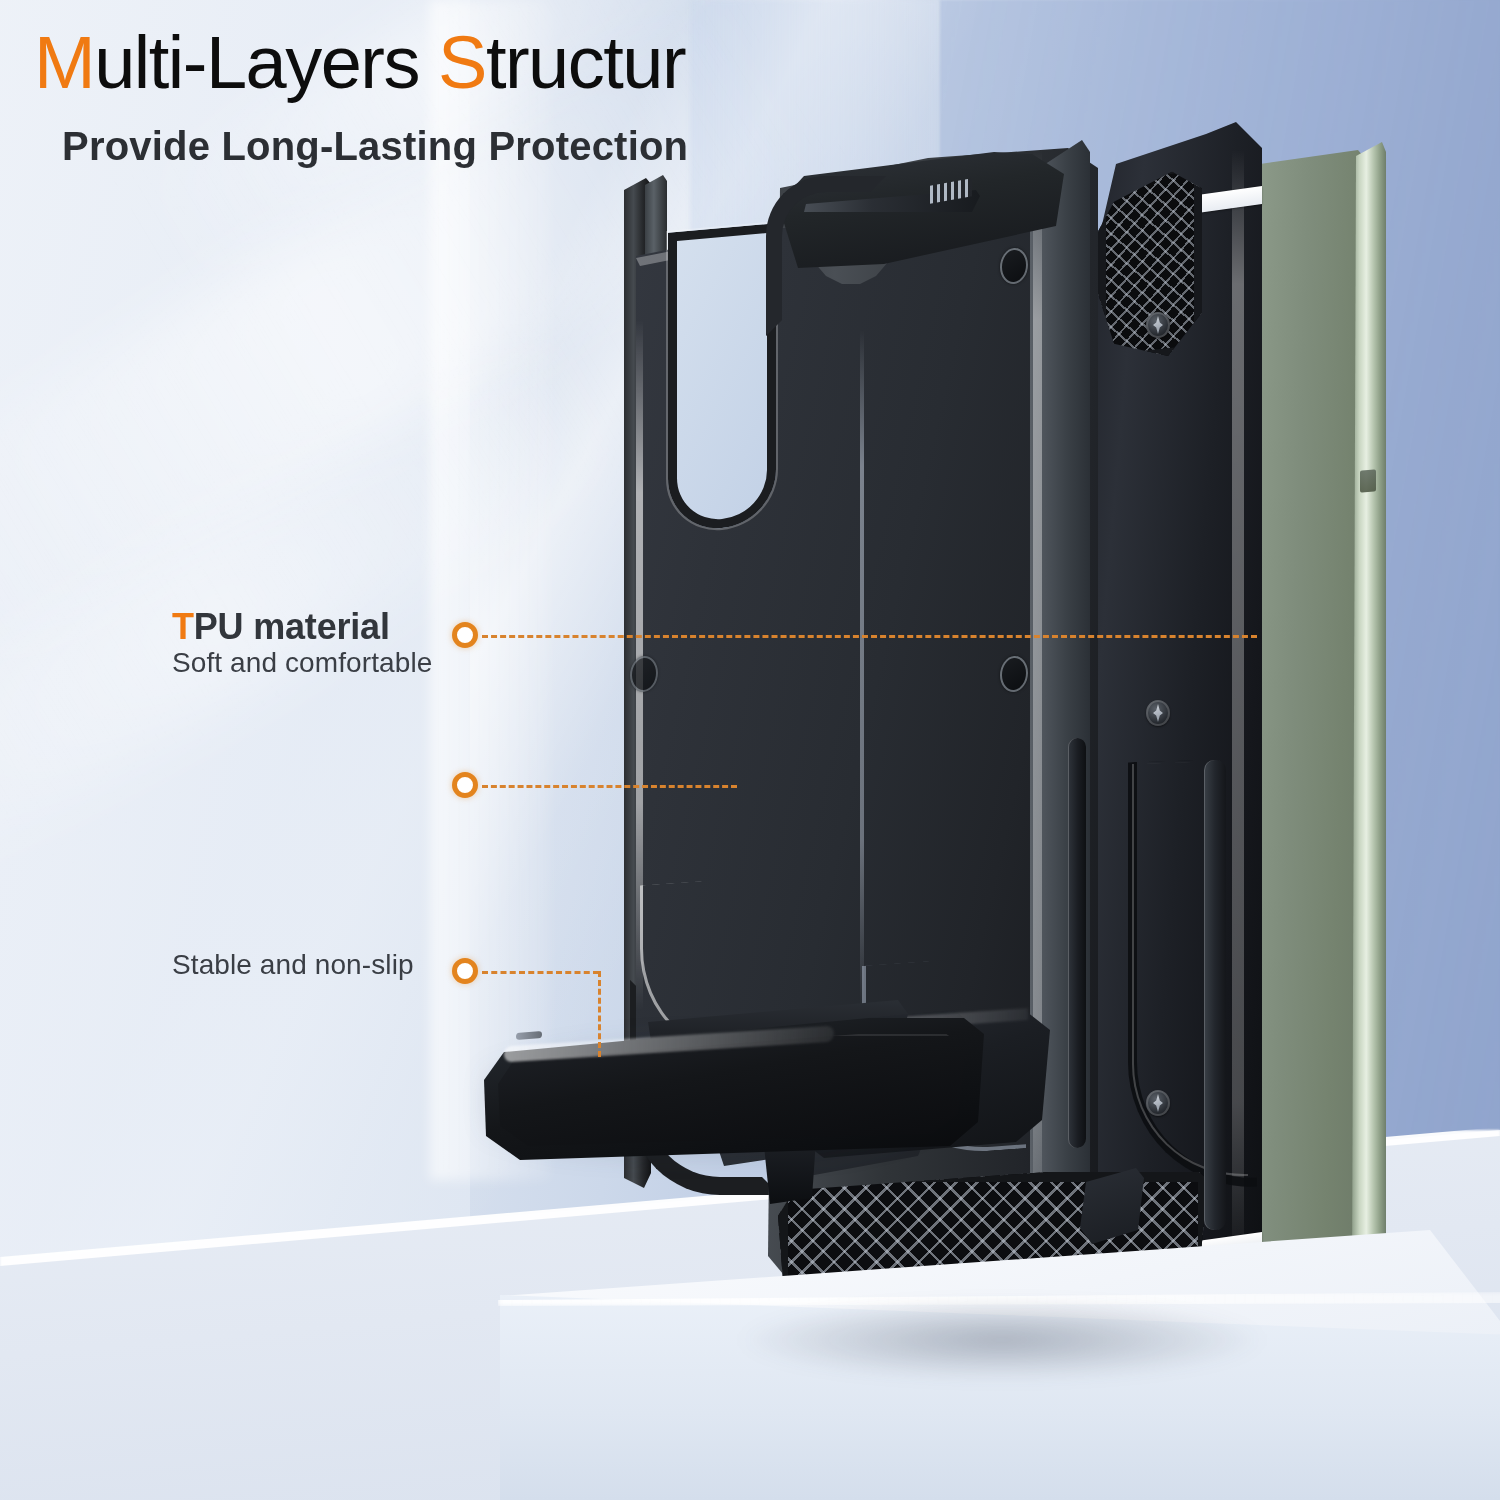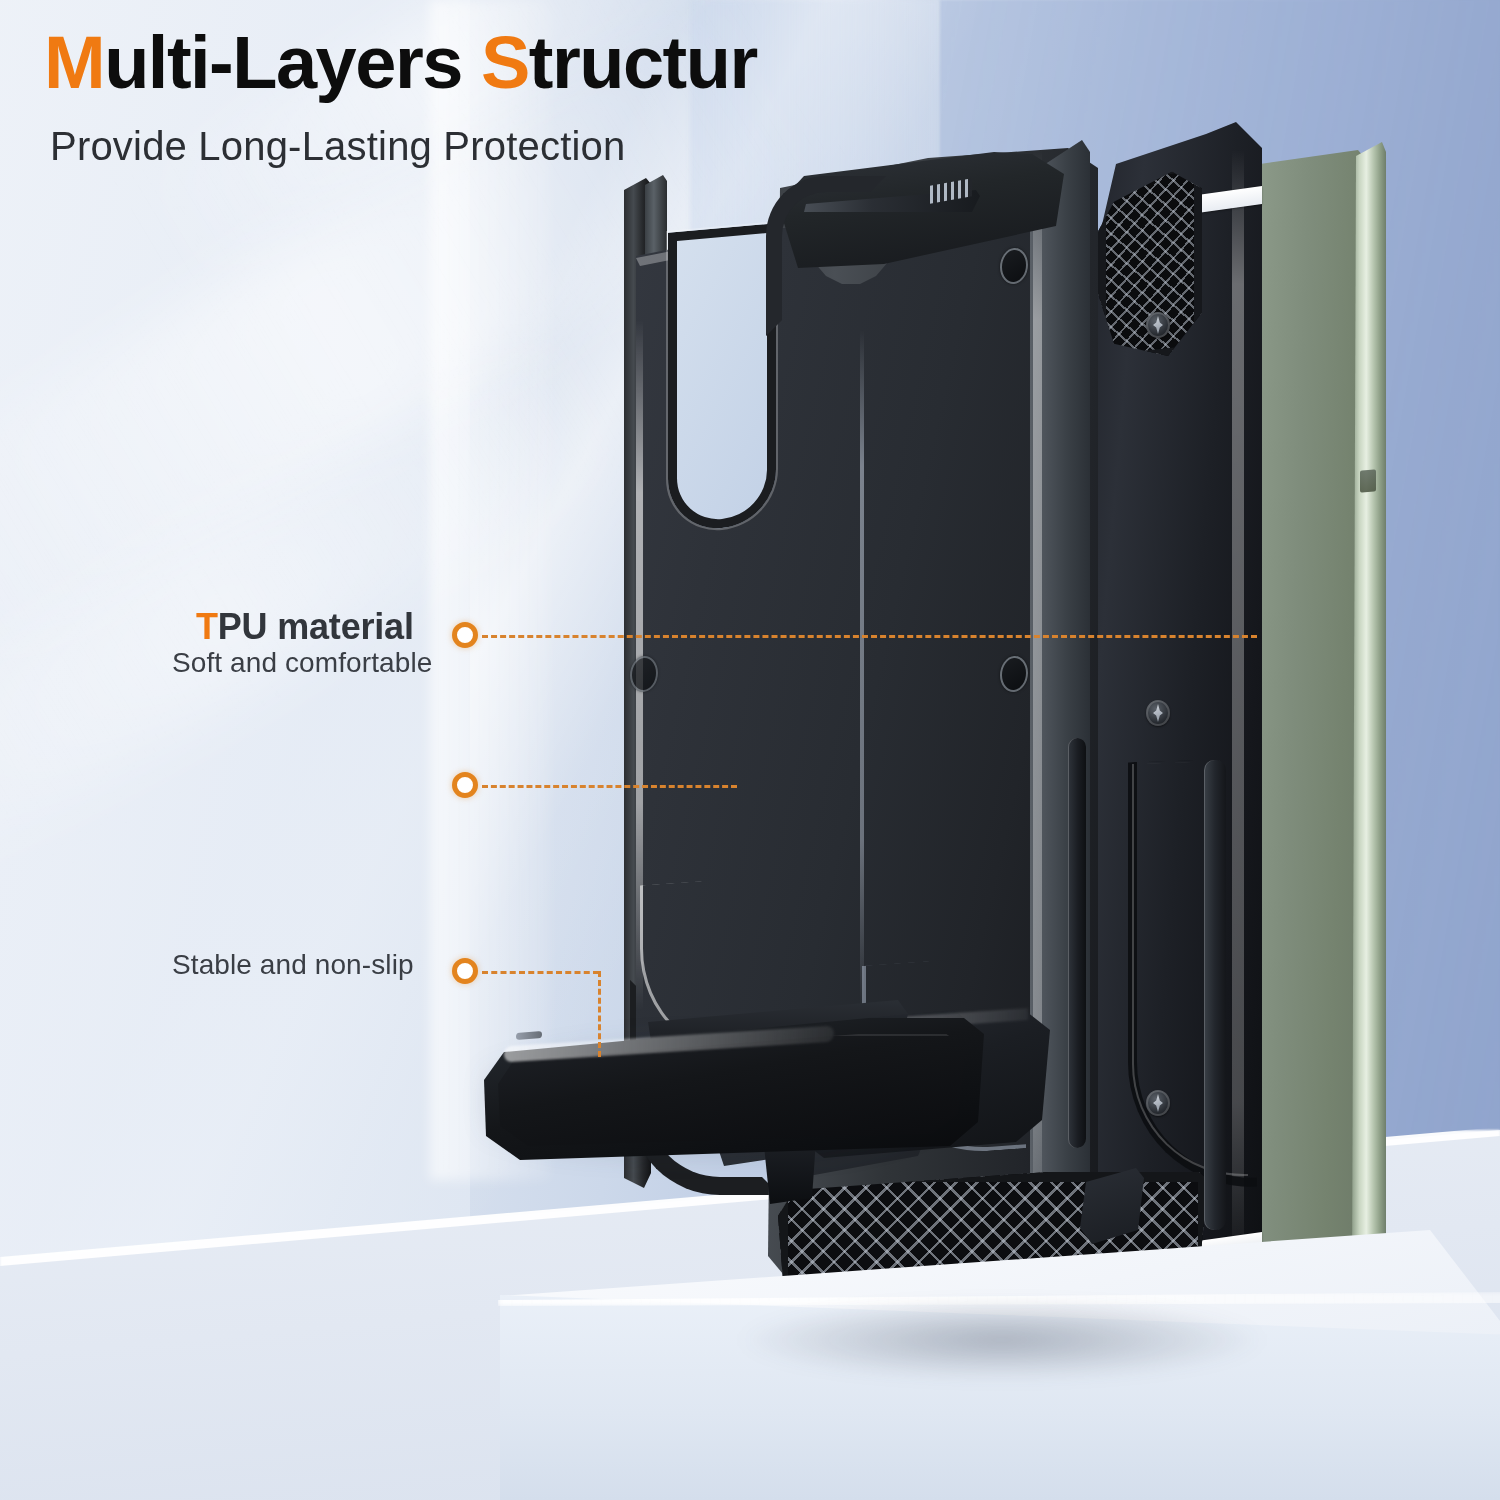--- a/index.html
+++ b/index.html
@@ -53,30 +53,30 @@
     clip-path:polygon(60px 66px, 990px 0px, 1070px 104px, 150px 170px);}
   .pedFace{left:440px;top:1295px;width:1070px;height:205px;
     background:linear-gradient(180deg,#eaf0f8 0%,#dfe7f2 58%,#d4deec 100%);
     clip-path:polygon(60px 0px, 1070px 40px, 1070px 205px, 60px 205px);}
   .pedHi{left:498px;top:1292px;width:1010px;height:14px;
     background:linear-gradient(90deg,rgba(255,255,255,.95),rgba(255,255,255,.55));
     filter:blur(2px);
     clip-path:polygon(0 8px, 1010px 0px, 1010px 11px, 0 14px);}
 
   
-  .title{position:absolute;left:44px;top:26px;font-size:74px;font-weight:bold;
+  .title{position:absolute;left:34px;top:26px;font-size:74px;font-weight:normal;
     letter-spacing:-1.5px;color:#0d0d0d;white-space:nowrap;line-height:1;}
   .title .hl{color:#F07A12;}
-  .subtitle{position:absolute;left:50px;top:126px;font-size:40px;font-weight:400;
+  .subtitle{position:absolute;left:62px;top:126px;font-size:40px;font-weight:700;
     color:#2c2f34;white-space:nowrap;line-height:1;letter-spacing:.2px;}
 
   
   .callout{position:absolute;}
   .callout .ch{font-size:36px;font-weight:bold;color:#32363c;white-space:nowrap;
-    line-height:1.06;letter-spacing:-.2px;margin-left:24px;}
+    line-height:1.06;letter-spacing:-.2px;}
   .callout .ch .hl{color:#F07A12;}
   .callout .cs{font-size:28px;font-weight:400;color:#3a3e45;white-space:nowrap;
     line-height:1.22;letter-spacing:.1px;}
   .c1{left:172px;top:608px;}
   .c2{left:172px;top:758px;}
   .c3{left:172px;top:948px;}
 
   .dot{position:absolute;width:26px;height:26px;border-radius:50%;
     border:5px solid #E3841E;background:#ffffff;box-sizing:border-box;
     box-shadow:0 0 6px rgba(227,132,30,.35);}

